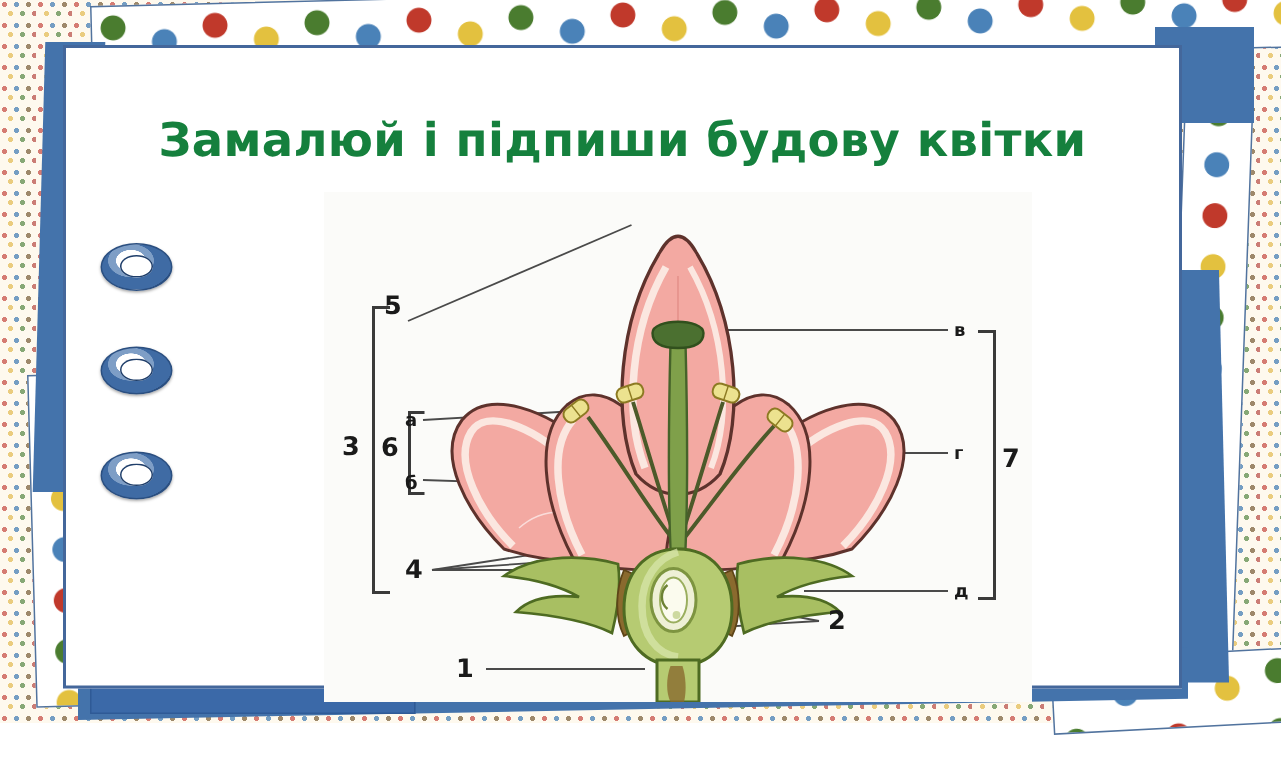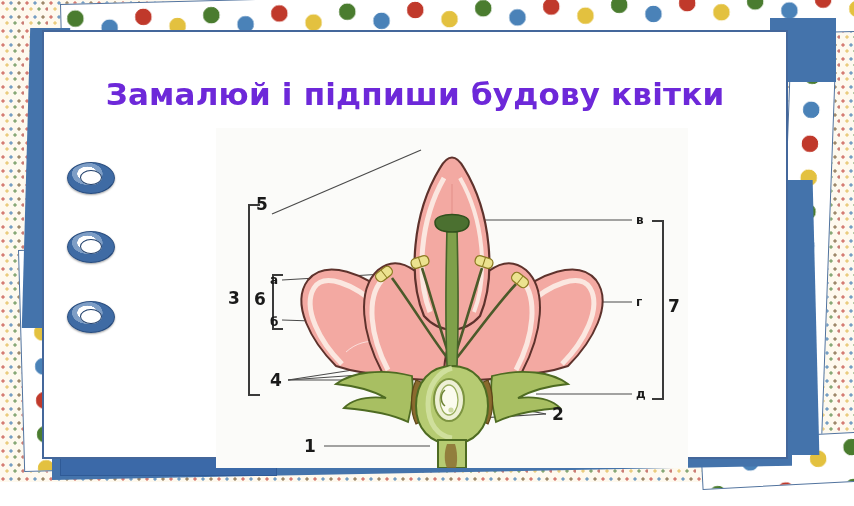--- a/index.html
+++ b/index.html
@@ -91,21 +91,21 @@
   
   #card{
     position:absolute;left:42px;top:30px;width:742px;height:425px;
     background:#ffffff;border:2px solid #44679b;
   }
 
   
   #title{
     position:absolute;left:0;top:44px;width:742px;text-align:center;
     font-family:"DejaVu Sans", sans-serif;
-    font-size:31px;font-weight:700;color:#6d28d9;letter-spacing:.2px;
+    font-size:31px;font-weight:700;color:#15803d;letter-spacing:.2px;
     white-space:nowrap;
   }
 
   
   .ring{
     position:absolute;width:46px;height:30px;border-radius:50%;
     background:radial-gradient(ellipse at 42% 36%, #ffffff 0 26%, #7e9ec6 27% 40%, #3f6ba4 41% 74%, #2b4f80 75% 100%);
     border:1px solid #2b4f80;
     box-shadow:0 1px 2px rgba(0,0,0,.35);
   }

